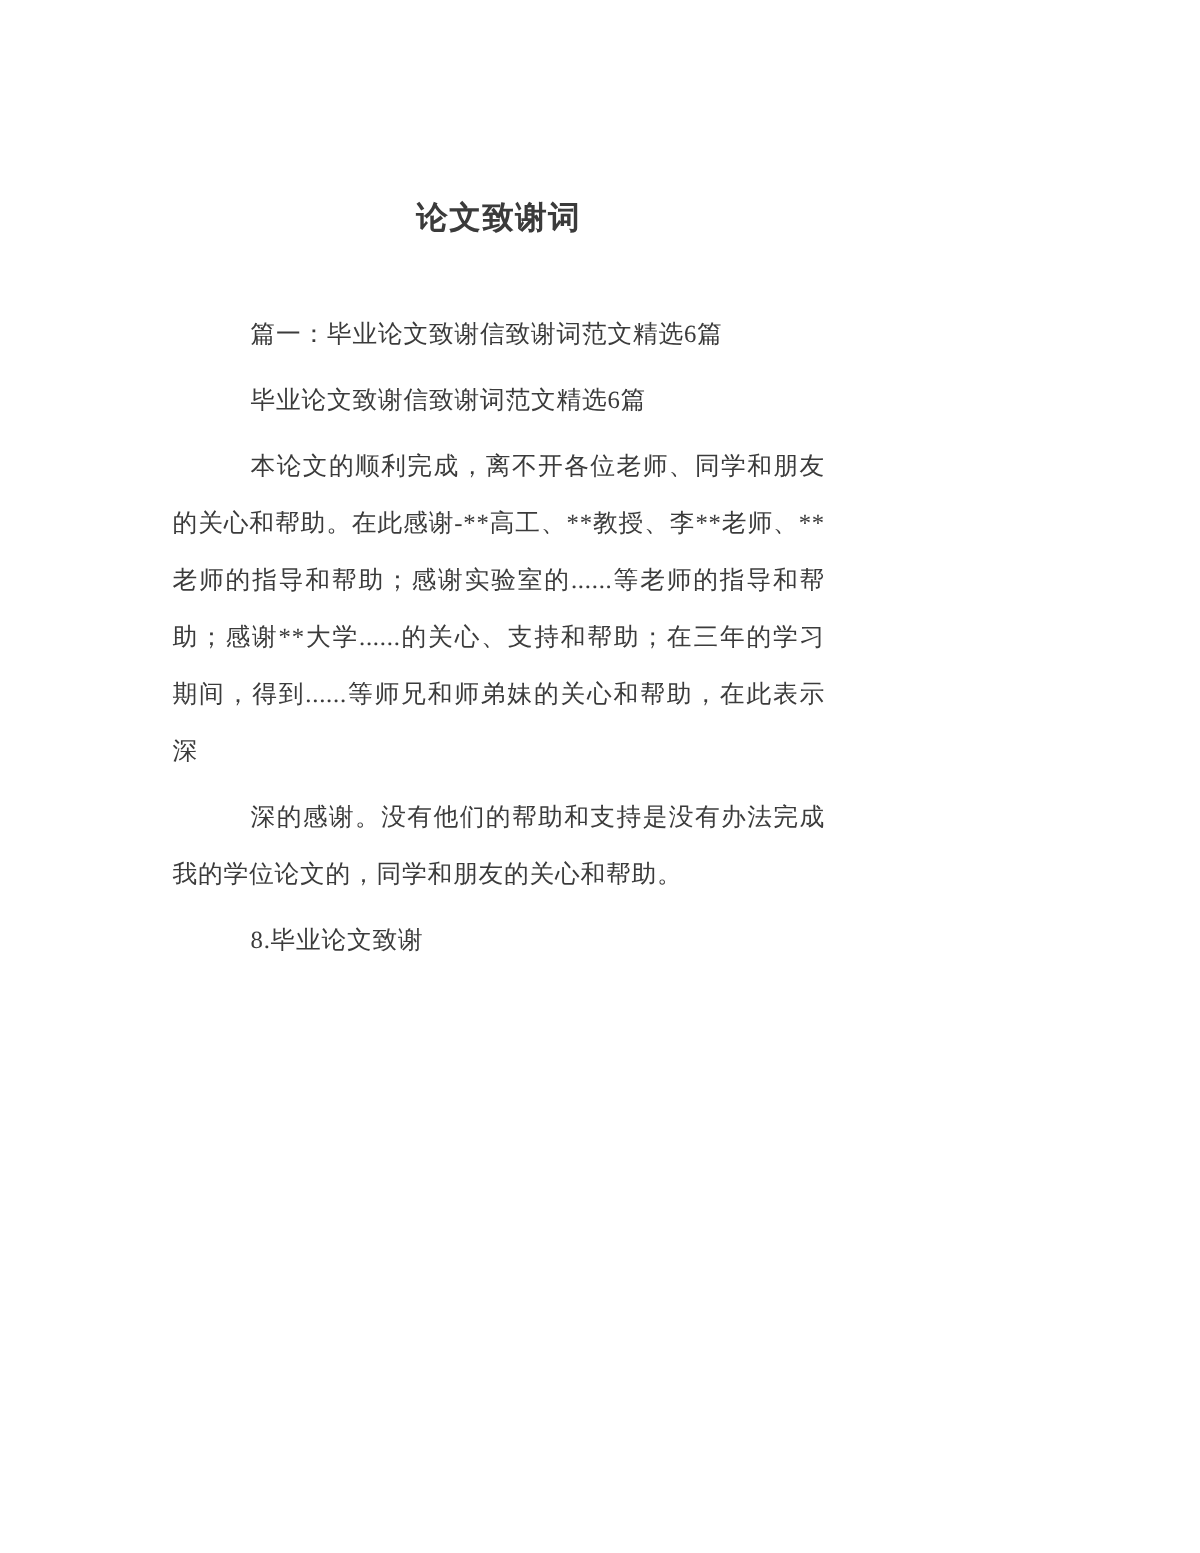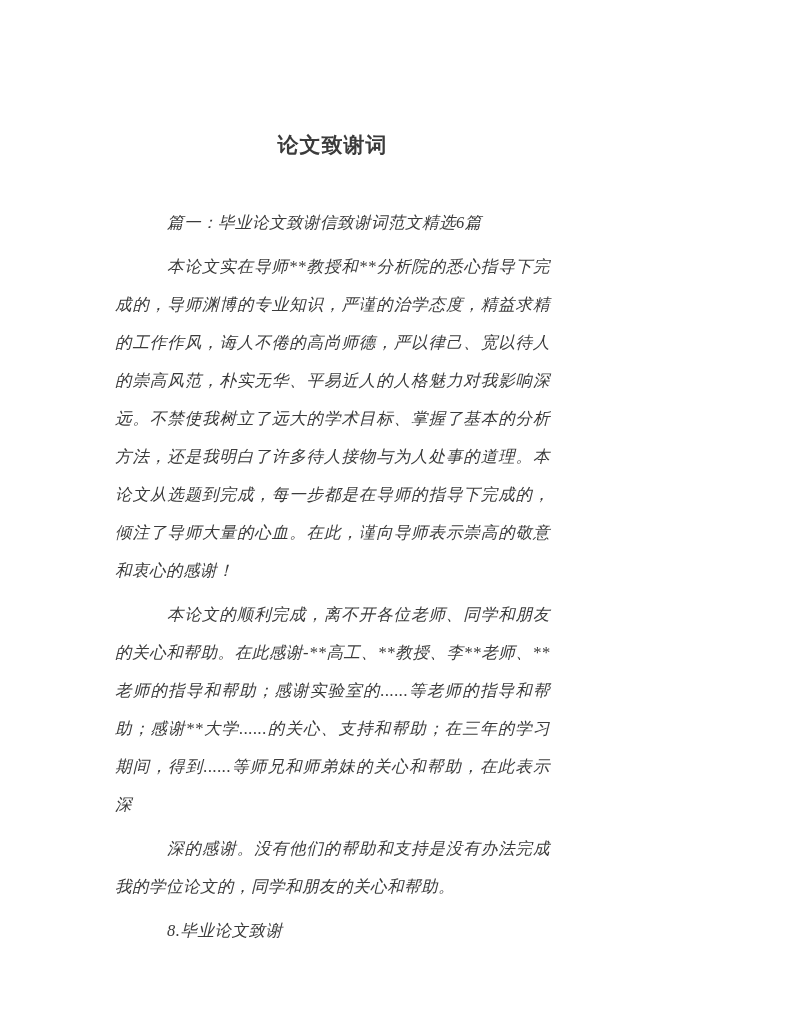--- a/index.html
+++ b/index.html
@@ -31,33 +31,32 @@
   }
   .para {
     font-size: 16.5px;
     line-height: 38px;
     text-align: justify;
     text-justify: inter-ideograph;
     text-indent: 52px;
     margin: 0 0 6px 0;
     letter-spacing: 0.5px;
     word-break: break-all;
-    font-style: italic;
   }
 </style>
 </head>
 <body>
 
 <div class="page">
   <h1 class="doc-title">论文致谢词</h1>
 
   <p class="para">篇一：毕业论文致谢信致谢词范文精选6篇</p>
 
+  <p class="para">毕业论文致谢信致谢词范文精选6篇</p>
 
 
-  <p class="para">本论文实在导师**教授和**分析院的悉心指导下完成的，导师渊博的专业知识，严谨的治学态度，精益求精的工作作风，诲人不倦的高尚师德，严以律己、宽以待人的崇高风范，朴实无华、平易近人的人格魅力对我影响深远。不禁使我树立了远大的学术目标、掌握了基本的分析方法，还是我明白了许多待人接物与为人处事的道理。本论文从选题到完成，每一步都是在导师的指导下完成的，倾注了导师大量的心血。在此，谨向导师表示崇高的敬意和衷心的感谢！</p>
 
   <p class="para">本论文的顺利完成，离不开各位老师、同学和朋友的关心和帮助。在此感谢-**高工、**教授、李**老师、**老师的指导和帮助；感谢实验室的......等老师的指导和帮助；感谢**大学......的关心、支持和帮助；在三年的学习期间，得到......等师兄和师弟妹的关心和帮助，在此表示深</p>
 
   <p class="para">深的感谢。没有他们的帮助和支持是没有办法完成我的学位论文的，同学和朋友的关心和帮助。</p>
 
   <p class="para">8.毕业论文致谢</p>
 </div>
 
 </body></html>

